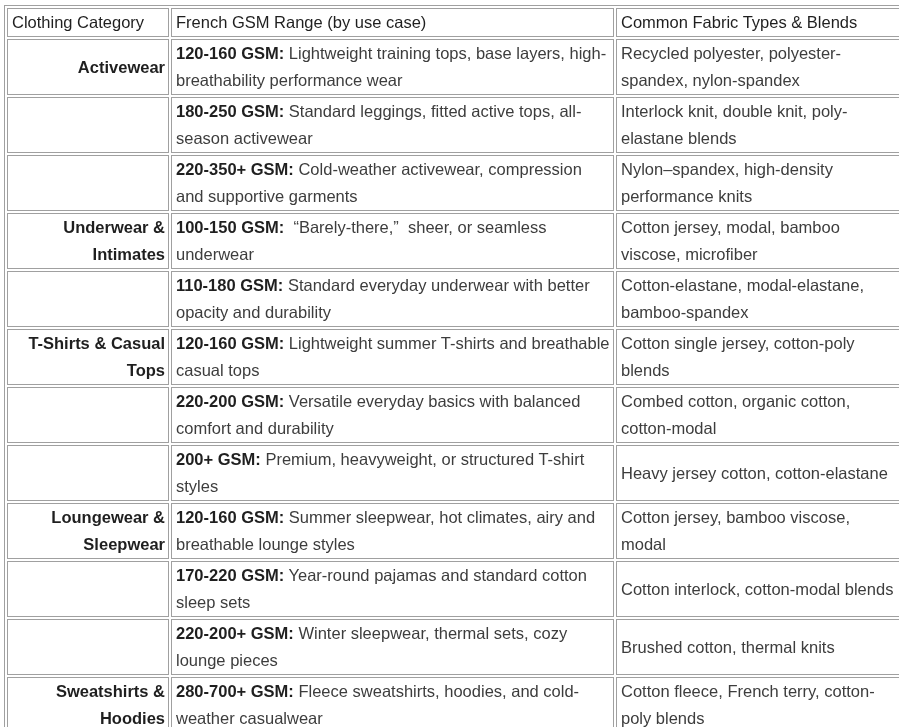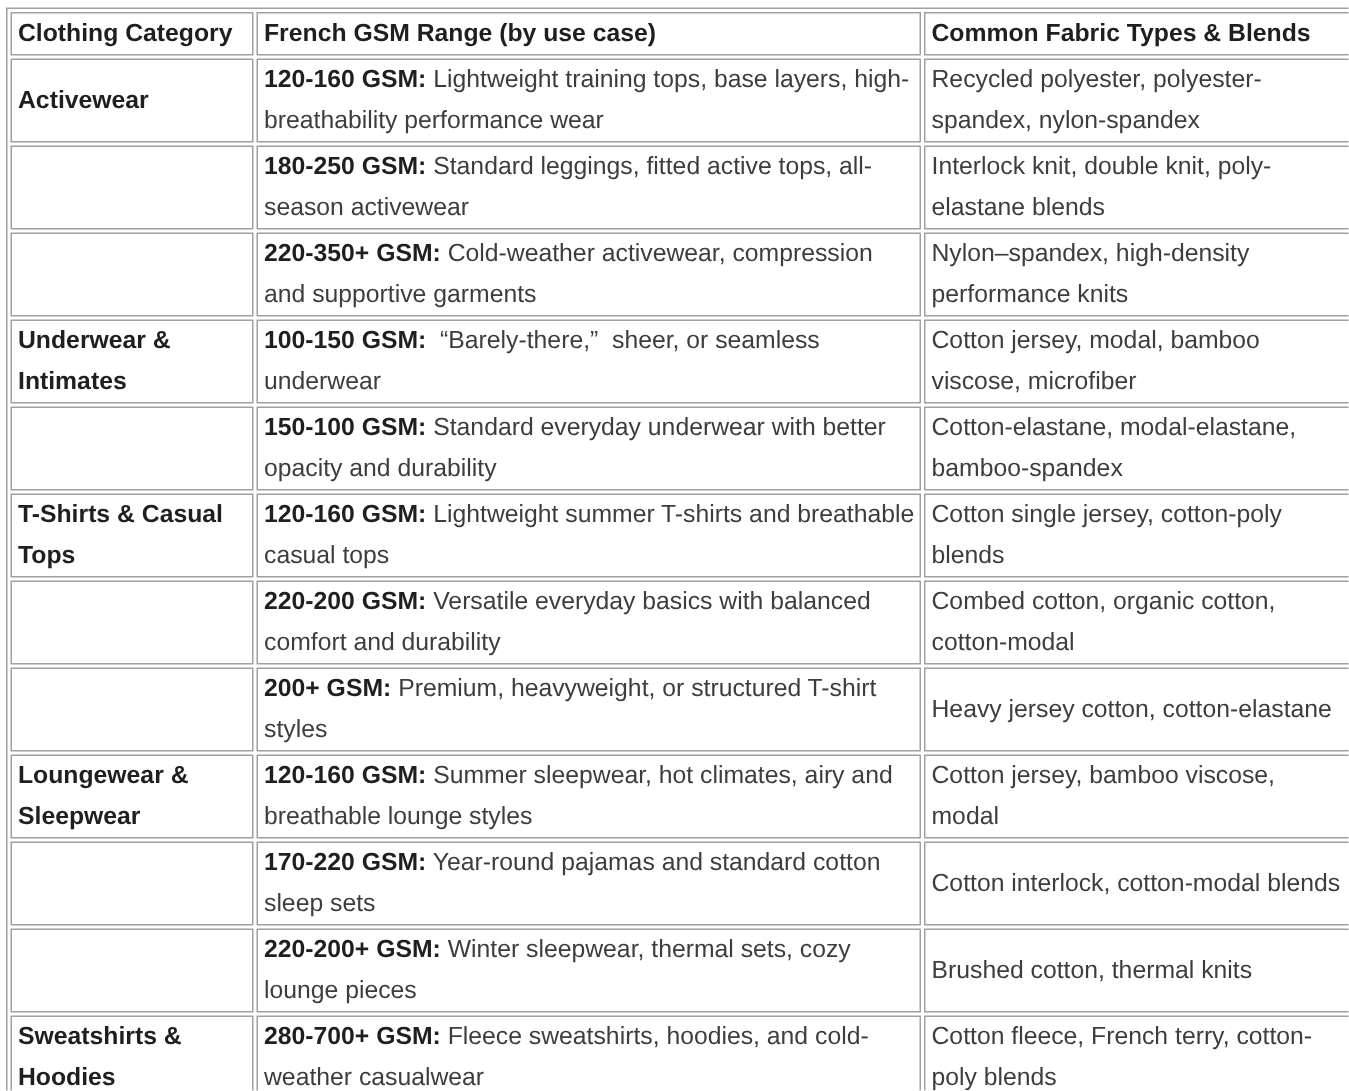--- a/index.html
+++ b/index.html
@@ -28,29 +28,30 @@
   col.c2 { width: 443px; }
   col.c3 { width: 286px; }
   th, td {
     border: 1px solid #a0a0a0;
     padding: 0 3px 0 4px;
     vertical-align: middle;
     text-align: left;
     overflow: hidden;
   }
   th {
-    font-weight: bold;
+    font-weight: normal;
     color: #1f1f1f;
     height: 27px;
     white-space: nowrap;
   }
   td { height: 54px; }
   td.category-cell {
     font-weight: bold;
     color: #1f1f1f;
+    text-align: right;
   }
   .gsm-range {
     font-weight: bold;
     color: #1f1f1f;
   }
 </style>
 </head>
 <body>
 
 <table class="gsm-table">
@@ -82,21 +83,21 @@
       <td class="gsm-cell"><span class="gsm-range">220-350+ GSM:</span> <span class="gsm-description">Cold-weather activewear, compression and supportive garments</span></td>
       <td class="fabric-cell">Nylon–spandex, high-density performance knits</td>
     </tr>
     <tr>
       <td class="category-cell">Underwear &amp; Intimates</td>
       <td class="gsm-cell"><span class="gsm-range">100-150 GSM:</span> <span class="gsm-description">&nbsp;“Barely-there,”&nbsp; sheer, or seamless underwear</span></td>
       <td class="fabric-cell">Cotton jersey, modal, bamboo viscose, microfiber</td>
     </tr>
     <tr>
       <td class="category-cell"></td>
-      <td class="gsm-cell"><span class="gsm-range">150-100 GSM:</span> <span class="gsm-description">Standard everyday underwear with better opacity and durability</span></td>
+      <td class="gsm-cell"><span class="gsm-range">110-180 GSM:</span> <span class="gsm-description">Standard everyday underwear with better opacity and durability</span></td>
       <td class="fabric-cell">Cotton-elastane, modal-elastane, bamboo-spandex</td>
     </tr>
     <tr>
       <td class="category-cell">T-Shirts &amp; Casual Tops</td>
       <td class="gsm-cell"><span class="gsm-range">120-160 GSM:</span> <span class="gsm-description">Lightweight summer T-shirts and breathable casual tops</span></td>
       <td class="fabric-cell">Cotton single jersey, cotton-poly blends</td>
     </tr>
     <tr>
       <td class="category-cell"></td>
       <td class="gsm-cell"><span class="gsm-range">220-200 GSM:</span> <span class="gsm-description">Versatile everyday basics with balanced comfort and durability</span></td>

